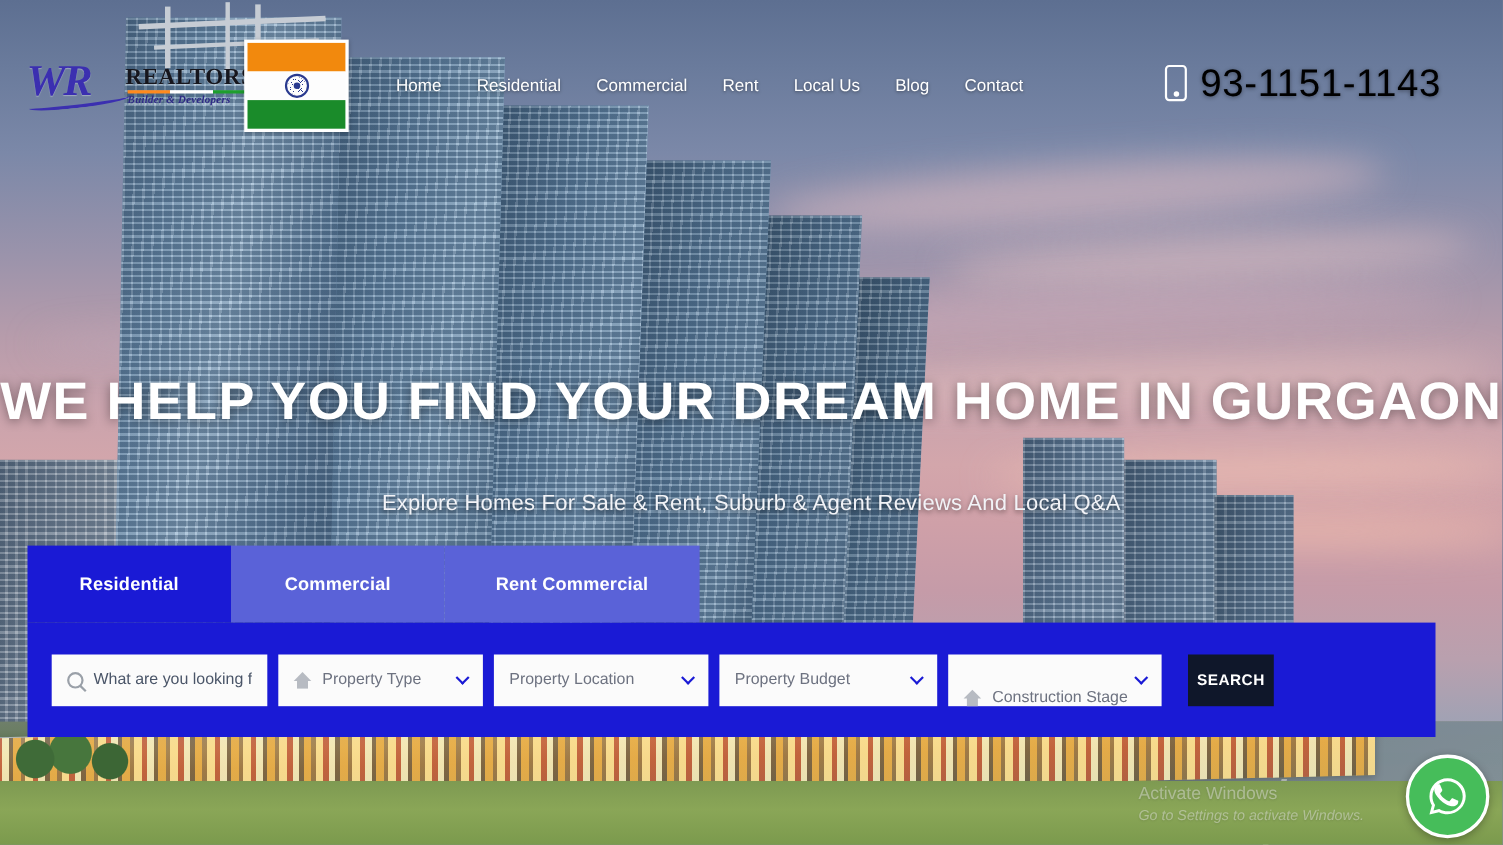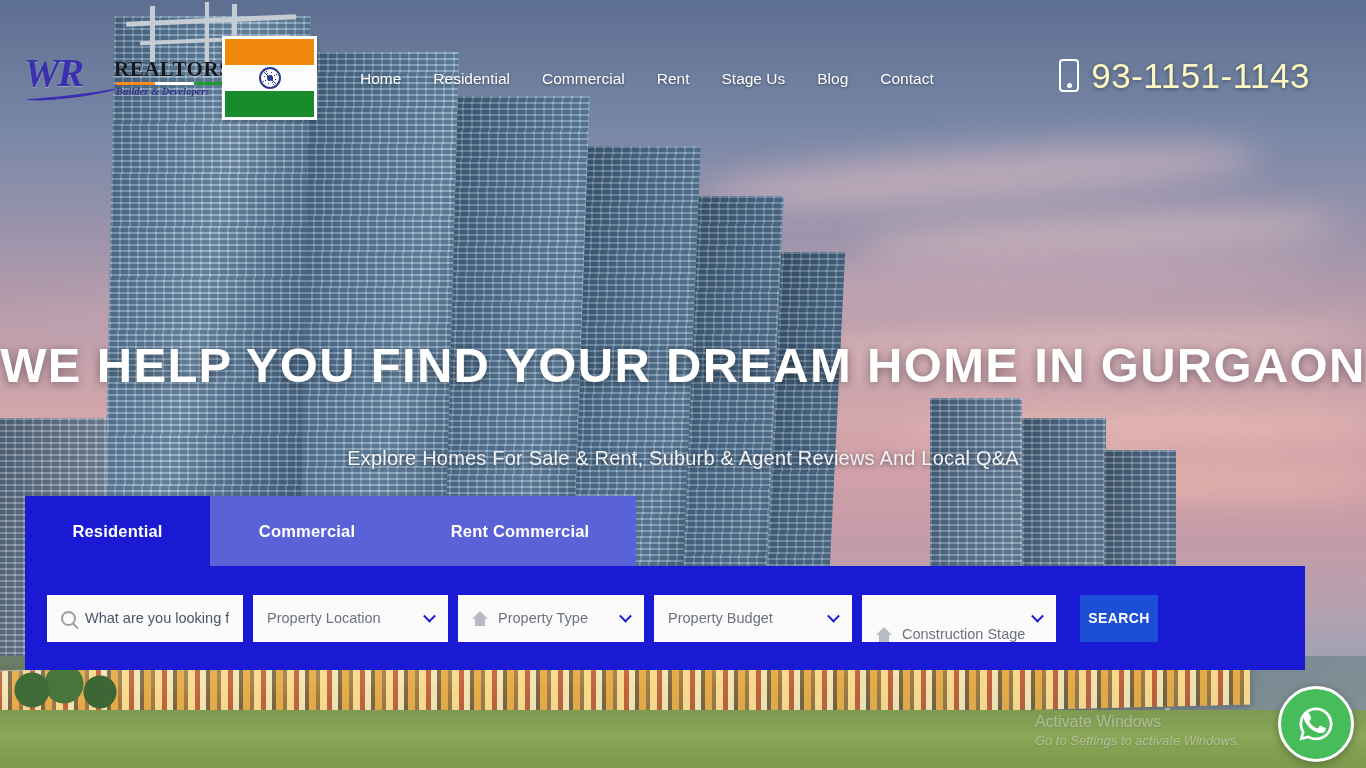--- a/index.html
+++ b/index.html
@@ -266,21 +266,21 @@
     font-size:15.5px;
     text-decoration:none;
     text-shadow:0 1px 3px rgba(0,0,0,.45);
     white-space:nowrap;
     cursor:pointer;
   }
 
   .phone {
     position:absolute; right:56px; top:58px;
     display:flex; align-items:center; gap:12px;
-    color:#fef9c3;
+    color:#000000;
     text-shadow:0 1px 4px rgba(0,0,0,.4);
   }
   .phone-icon {
     width:20px; height:33px;
     border:2.5px solid #fff;
     border-radius:4px;
     position:relative;
     flex:0 0 auto;
   }
   .phone-icon::after {
@@ -413,21 +413,21 @@
   .chev {
     position:absolute; right:14px; top:50%;
     width:9px; height:9px;
     border-right:2.4px solid #1a1ad5;
     border-bottom:2.4px solid #1a1ad5;
     transform:translateY(-70%) rotate(45deg);
   }
 
   .search-btn {
     width:78px; height:47px;
-    background:#1d4ed8;
+    background:#0f172a;
     color:#ffffff;
     font-size:14px;
     font-weight:bold;
     letter-spacing:.4px;
     display:flex; align-items:center; justify-content:center;
     border:none;
     cursor:pointer;
     flex:0 0 auto;
     margin-left:14px;
     font-family:"Liberation Sans", sans-serif;
@@ -517,21 +517,21 @@
         <div class="flag-band flag-green"></div>
         <div class="flag-chakra"></div>
       </div>
     </div>
 
     <nav class="nav">
       <a href="#">Home</a>
       <a href="#">Residential</a>
       <a href="#">Commercial</a>
       <a href="#">Rent</a>
-      <a href="#">Stage Us</a>
+      <a href="#">Local Us</a>
       <a href="#">Blog</a>
       <a href="#">Contact</a>
     </nav>
 
     <div class="phone">
       <span class="phone-icon"></span>
       <span class="phone-num">93-1151-1143</span>
     </div>
   </div>
 
@@ -544,28 +544,28 @@
     <div class="tab">Rent Commercial</div>
   </div>
 
   <div class="searchbar">
 
     <div class="field f-search">
       <span class="ico-search"></span>
       <span class="ph">What are you looking for</span>
     </div>
 
-    <div class="field f-loc">
-      <span class="ph">Property Location</span>
-      <span class="chev"></span>
-    </div>
-
     <div class="field f-type">
       <span class="ico-home"></span>
       <span class="ph">Property Type</span>
+      <span class="chev"></span>
+    </div>
+
+    <div class="field f-loc">
+      <span class="ph">Property Location</span>
       <span class="chev"></span>
     </div>
 
     <div class="field f-budget">
       <span class="ph">Property Budget</span>
       <span class="chev"></span>
     </div>
 
     <div class="field f-stage">
       <span class="ico-home"></span>

